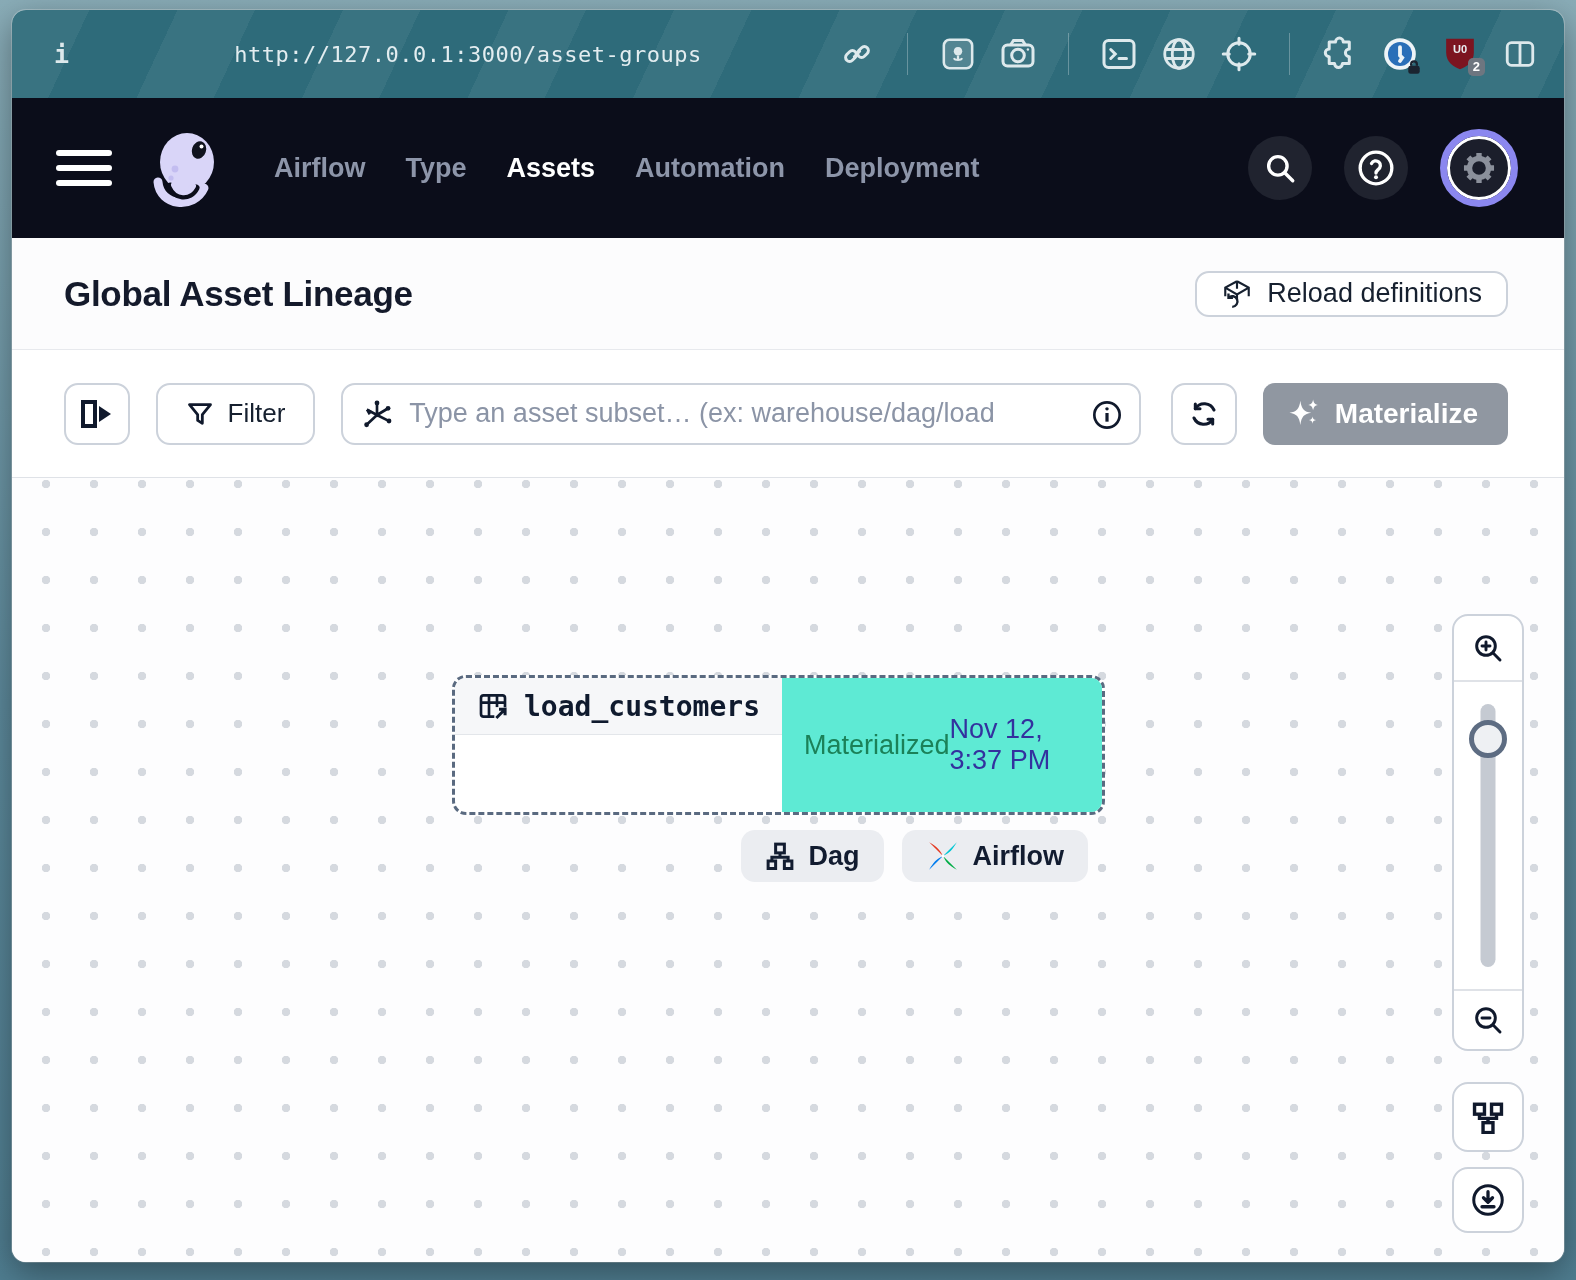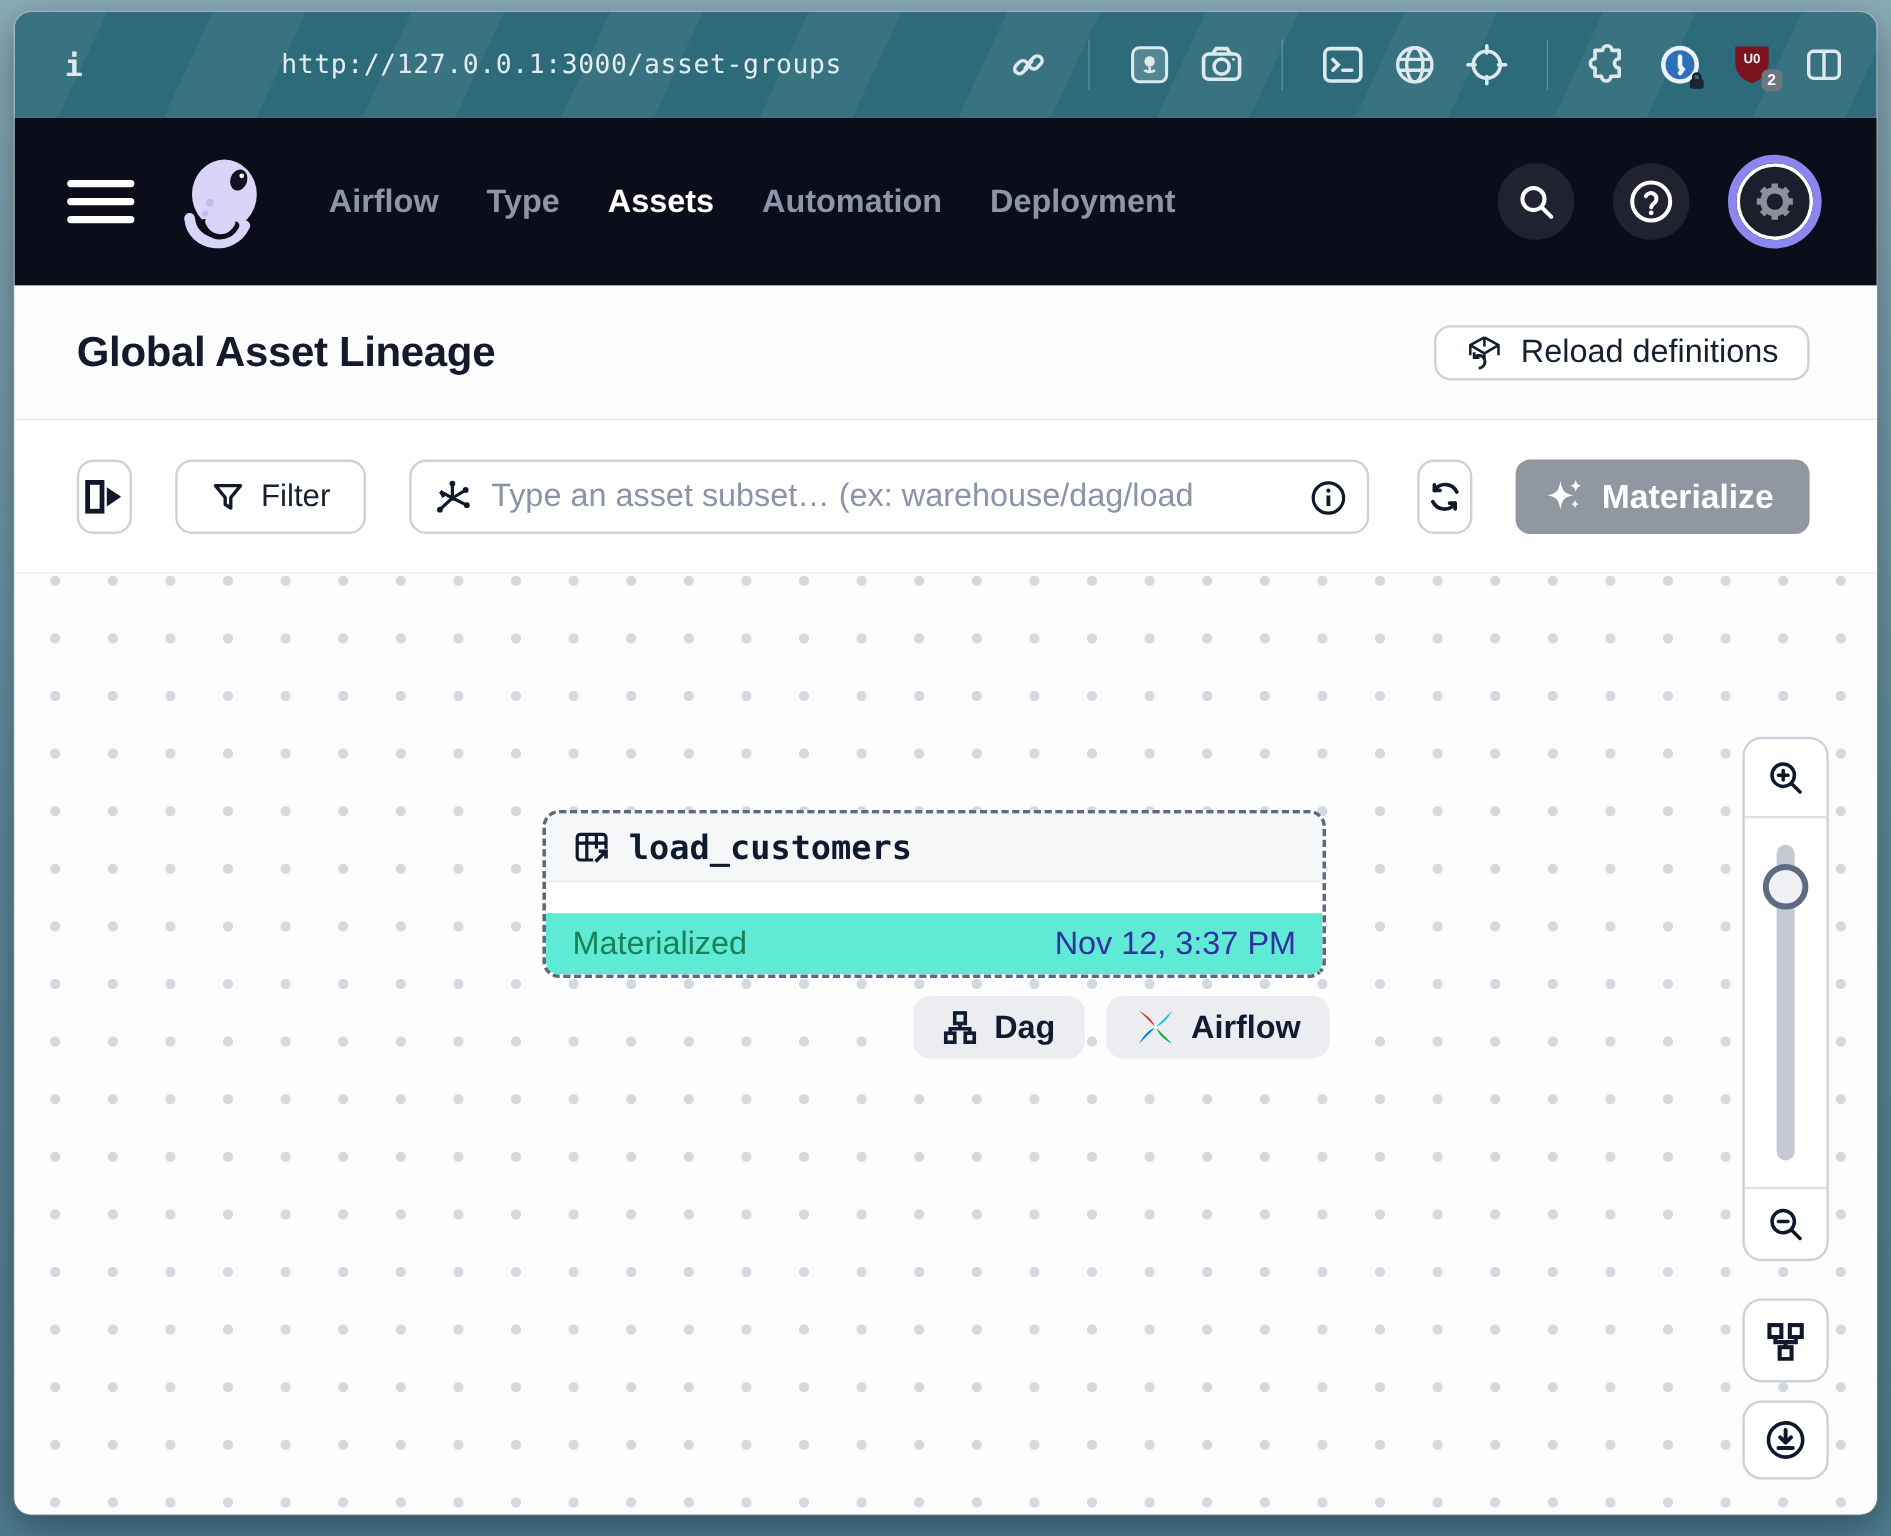--- a/index.html
+++ b/index.html
@@ -61,21 +61,21 @@
   }
   .page-title { font-size:35px; font-weight:700; color:#141a2b; letter-spacing:-.3px; }
   .reload-btn {
     margin-left:auto; height:46px; display:flex; align-items:center; gap:14px;
     border:2px solid #ccd2db; border-radius:14px; background:#fff; padding:0 24px;
     font-size:27px; color:#16202f; cursor:pointer;
   }
   
   .toolbar {
     height:128px; flex:0 0 128px; background:#ffffff; border-bottom:1px solid #dfe2e7;
-    display:flex; align-items:center; padding:0 56px 0 52px; gap:36px;
+    display:flex; align-items:center; padding:0 56px 0 52px; gap:26px;
   }
   .tbtn {
     height:62px; border:2px solid #ccd2db; border-radius:14px; background:#fff;
     display:flex; align-items:center; justify-content:center; gap:14px;
     font-size:26px; color:#16202f; cursor:pointer;
   }
   .collapse-btn { width:70px; }
   .filter-btn { padding:0 28px; }
   .search-wrap { position:relative; flex:0 0 800px; }
   .search-input {
@@ -94,35 +94,35 @@
   }
   
   .canvas {
     flex:1 1 auto; position:relative; background:#fdfdfe; overflow:hidden;
     background-image:radial-gradient(circle, #d5d9df 4px, rgba(0,0,0,0) 4.5px);
     background-size:48px 48px; background-position:10px 30px;
   }
   .asset-node {
     position:absolute; left:440px; top:197px; width:653px; height:140px;
     border:3px dashed #5a6a80; border-radius:14px; overflow:hidden;
-    display:flex; flex-direction:column; cursor:pointer; background:#fff;
+    display:flex; flex-direction:row; cursor:pointer; background:#fff;
   }
   .node-header {
     height:57px; background:#f6f7f9; border-bottom:1px solid #e3e6ea;
     display:flex; align-items:center; gap:15px; padding:0 22px;
   }
   .node-name { font-family:"DejaVu Sans Mono",monospace; font-weight:bold; font-size:28px; color:#0f1a2e; }
   .node-spacer { height:26px; background:#ffffff; }
   .node-status {
     flex:1; background:#5eead4; display:flex; align-items:center; justify-content:space-between;
     padding:0 22px; font-size:27px;
   }
   .status-text { color:#1b8158; }
   .status-time { color:#33319e; }
-  .tag-row { position:absolute; top:352px; right:456px; display:flex; gap:18px;justify-content:center; }
+  .tag-row { position:absolute; top:352px; right:476px; display:flex; gap:18px;justify-content:center; }
   .tag {
     height:52px; background:#ebedf1; border-radius:14px; padding:0 24px;
     display:flex; align-items:center; gap:13px; font-size:27px; font-weight:600; color:#121c30;
     cursor:pointer;
   }
   
   .zoom-panel {
     position:absolute; left:1440px; top:136px; width:72px; height:437px;
     background:#fff; border:2px solid #ccd2db; border-radius:16px;
     display:flex; flex-direction:column;

